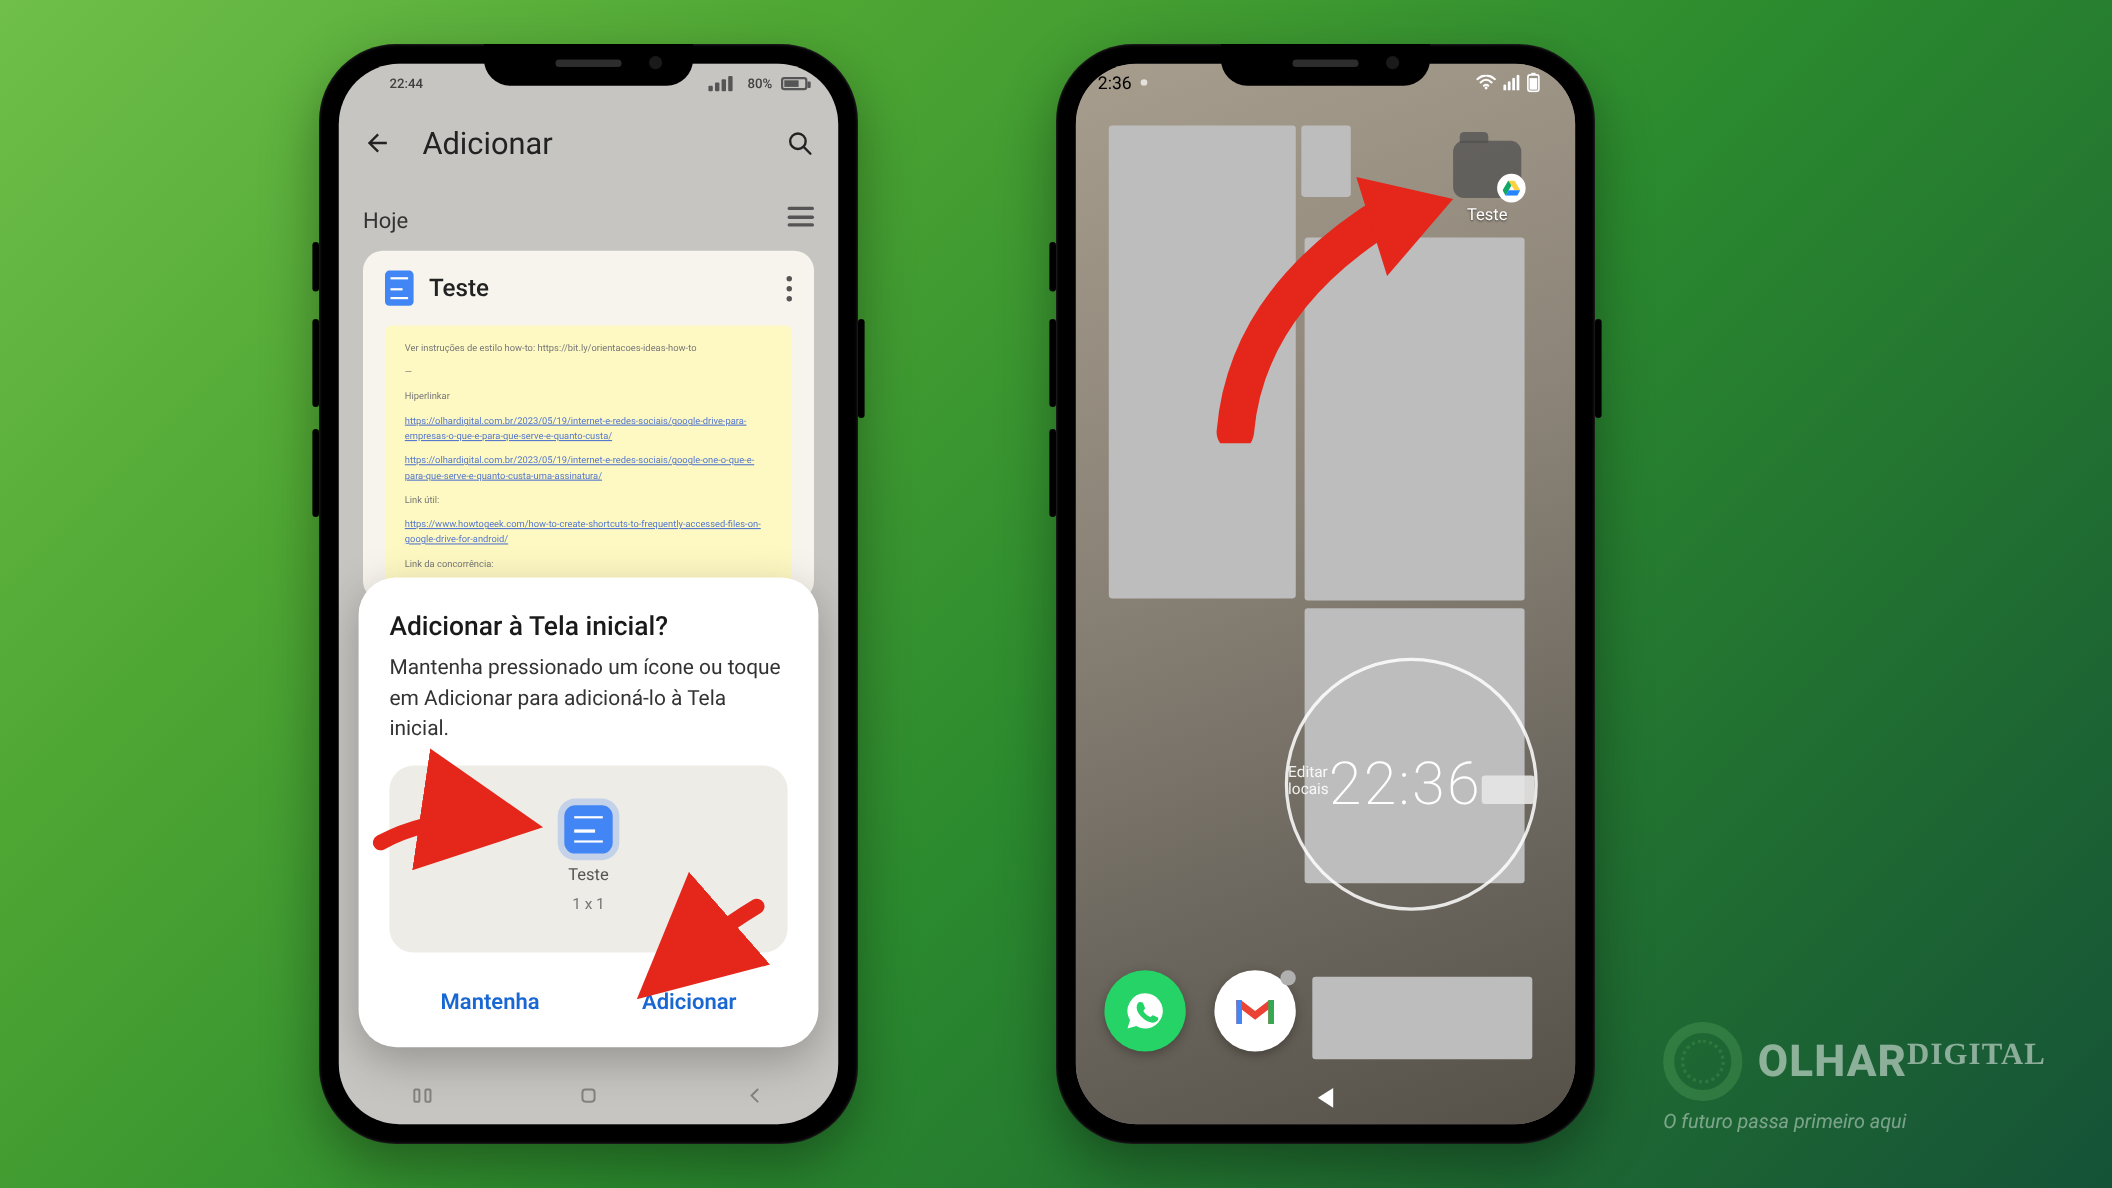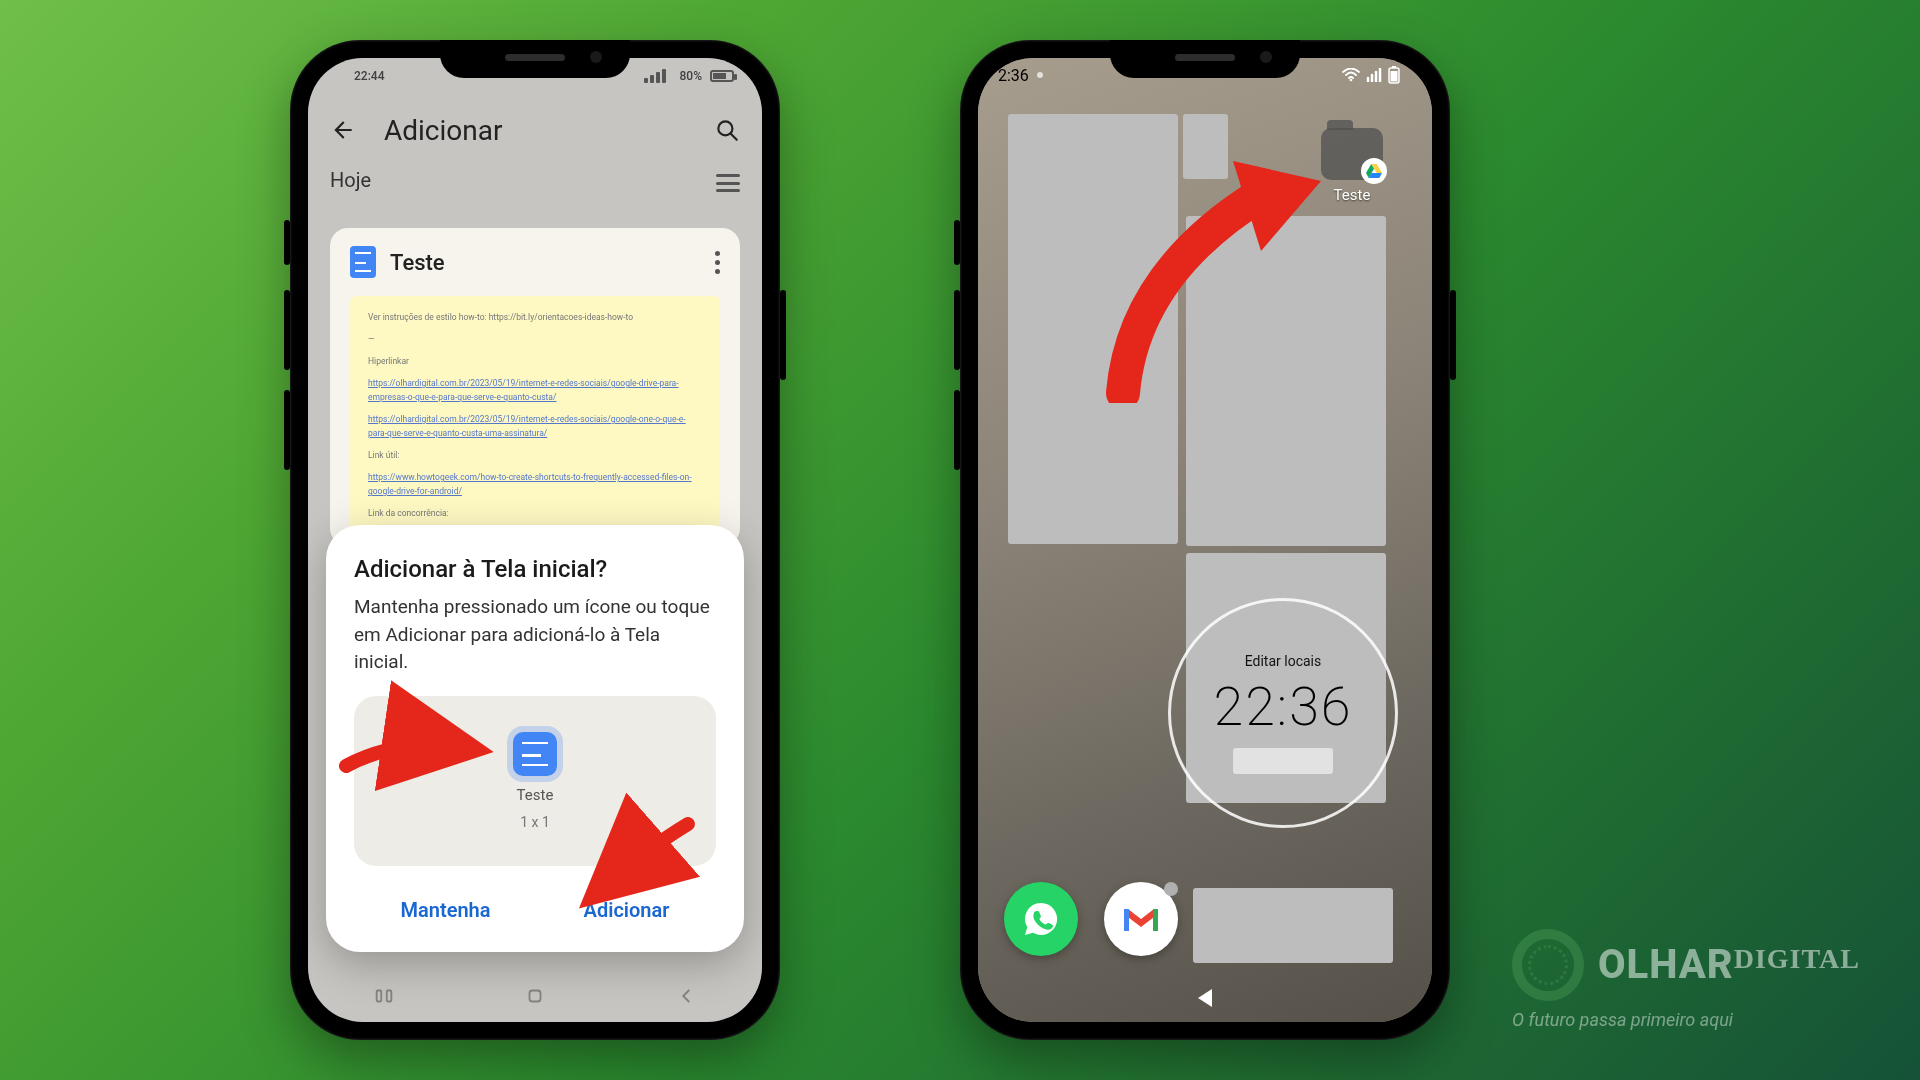--- a/index.html
+++ b/index.html
@@ -23,21 +23,21 @@
   .p1 .screen{background:#f3f1ec;}
   .p1 .dimmer{position:absolute;inset:0;background:rgba(0,0,0,.18);}
   .p1 .statusbar{position:absolute;top:0;left:18px;right:0;height:36px;display:flex;justify-content:space-between;align-items:center;padding:0 28px;font-size:12px;color:#404040;font-weight:500;z-index:5;}
   .p1 .statusbar .sig{display:flex;align-items:flex-end;gap:2px;margin-right:6px;}
   .p1 .statusbar .sig span{display:inline-block;width:4px;background:#555;border-radius:1px;}
   .p1 .statusbar .sig span:nth-child(1){height:5px}.p1 .statusbar .sig span:nth-child(2){height:8px}.p1 .statusbar .sig span:nth-child(3){height:11px}.p1 .statusbar .sig span:nth-child(4){height:14px}
   .p1 .appbar{position:absolute;top:36px;left:0;right:0;height:72px;display:flex;align-items:center;padding:0 22px;gap:28px;z-index:4;}
   .p1 .appbar .back{width:26px;height:26px;}
   .p1 .appbar .title{font-size:28px;color:#222;}
   .p1 .appbar .search{margin-left:auto;width:26px;height:26px;}
-  .p1 .section{position:absolute;top:110px;left:0;right:0;padding:0 22px;display:flex;align-items:flex-end;justify-content:space-between;z-index:4;}
+  .p1 .section{position:absolute;top:130px;left:0;right:0;padding:0 22px;display:flex;align-items:flex-start;justify-content:space-between;z-index:4;}
   .p1 .section .lbl{font-size:20px;color:#333;}
   .p1 .section .listicon{width:24px;height:18px;display:flex;flex-direction:column;justify-content:space-between;}
   .p1 .section .listicon i{display:block;height:3px;background:#555;border-radius:2px;}
   .p1 .card{position:absolute;top:170px;left:22px;right:22px;background:#f7f4ee;border-radius:18px;padding:18px 20px 0;z-index:3;}
   .p1 .card .row{display:flex;align-items:center;gap:14px;}
   .p1 .card .docicon{width:26px;height:32px;border-radius:4px;background:#4285f4;position:relative;}
   .p1 .card .docicon::before{content:"";position:absolute;inset:6px 5px;border-top:2px solid #fff;border-bottom:2px solid #fff;}
   .p1 .card .docicon::after{content:"";position:absolute;left:5px;right:10px;top:50%;height:2px;background:#fff;}
   .p1 .card .name{font-size:22px;color:#222;font-weight:500;}
   .p1 .card .more{margin-left:auto;display:flex;flex-direction:column;gap:4px;}
@@ -68,21 +68,21 @@
   .p2 .screen{background:#8d8880;}
   .p2 .wall{position:absolute;inset:0;background:linear-gradient(160deg,#a69d8d 0%,#8c8478 40%,#6f6a61 70%,#565148 100%);}
   .p2 .blur-block{position:absolute;background:#bdbdbd;border-radius:3px;}
   .p2 .statusbar2{position:absolute;top:0;left:0;right:12px;height:34px;display:flex;justify-content:space-between;align-items:center;padding:0 20px;color:#000000;font-size:16px;z-index:40;}
   .p2 .statusbar2 .ricons{display:flex;gap:6px;align-items:center;}
   .p2 .folder{position:absolute;top:70px;right:38px;width:84px;display:flex;flex-direction:column;align-items:center;gap:6px;z-index:35;}
   .p2 .folder .fbody{width:62px;height:52px;border-radius:10px;background:rgba(80,80,80,.75);position:relative;}
   .p2 .folder .fbody .tab{position:absolute;top:-8px;left:6px;width:26px;height:10px;border-radius:4px 4px 0 0;background:rgba(80,80,80,.75);}
   .p2 .folder .drive-badge{position:absolute;bottom:-4px;right:-4px;width:26px;height:26px;border-radius:50%;background:#fff;display:flex;align-items:center;justify-content:center;}
   .p2 .folder .flabel{color:#fff;font-size:15px;text-shadow:0 1px 2px rgba(0,0,0,.6);}
-  .p2 .clockwidget{position:absolute;top:540px;right:34px;width:230px;height:230px;border:3px solid rgba(255,255,255,.85);border-radius:50%;display:flex;flex-direction:column;align-items:center;justify-content:center;color:#000000;z-index:32;}
+  .p2 .clockwidget{position:absolute;top:540px;right:34px;width:230px;height:230px;border:3px solid rgba(255,255,255,.85);border-radius:50%;display:flex;flex-direction:row;align-items:center;justify-content:center;color:#ffffff;z-index:32;}
   .p2 .clockwidget .edit{font-size:14px;opacity:.9;margin-bottom:6px;}
   .p2 .clockwidget .time{font-size:54px;font-weight:200;letter-spacing:2px;}
   .p2 .clockwidget .bar{margin-top:10px;width:100px;height:26px;background:rgba(230,230,230,.9);border-radius:3px;}
   .p2 .dock{position:absolute;bottom:66px;left:26px;display:flex;gap:26px;z-index:34;}
   .p2 .dock .app{width:74px;height:74px;border-radius:50%;display:flex;align-items:center;justify-content:center;background:#fff;box-shadow:0 3px 10px rgba(0,0,0,.3);position:relative;}
   .p2 .dock .whatsapp{background:#25d366;}
   .p2 .dock .app .badge{position:absolute;top:0;right:0;width:14px;height:14px;border-radius:50%;background:#b0b0b0;}
   .p2 .nav2{position:absolute;bottom:0;left:0;right:0;height:48px;display:flex;align-items:center;justify-content:center;z-index:34;}
   .p2 .nav2 .tri{width:0;height:0;border-top:9px solid transparent;border-bottom:9px solid transparent;border-right:14px solid #fff;}
 

